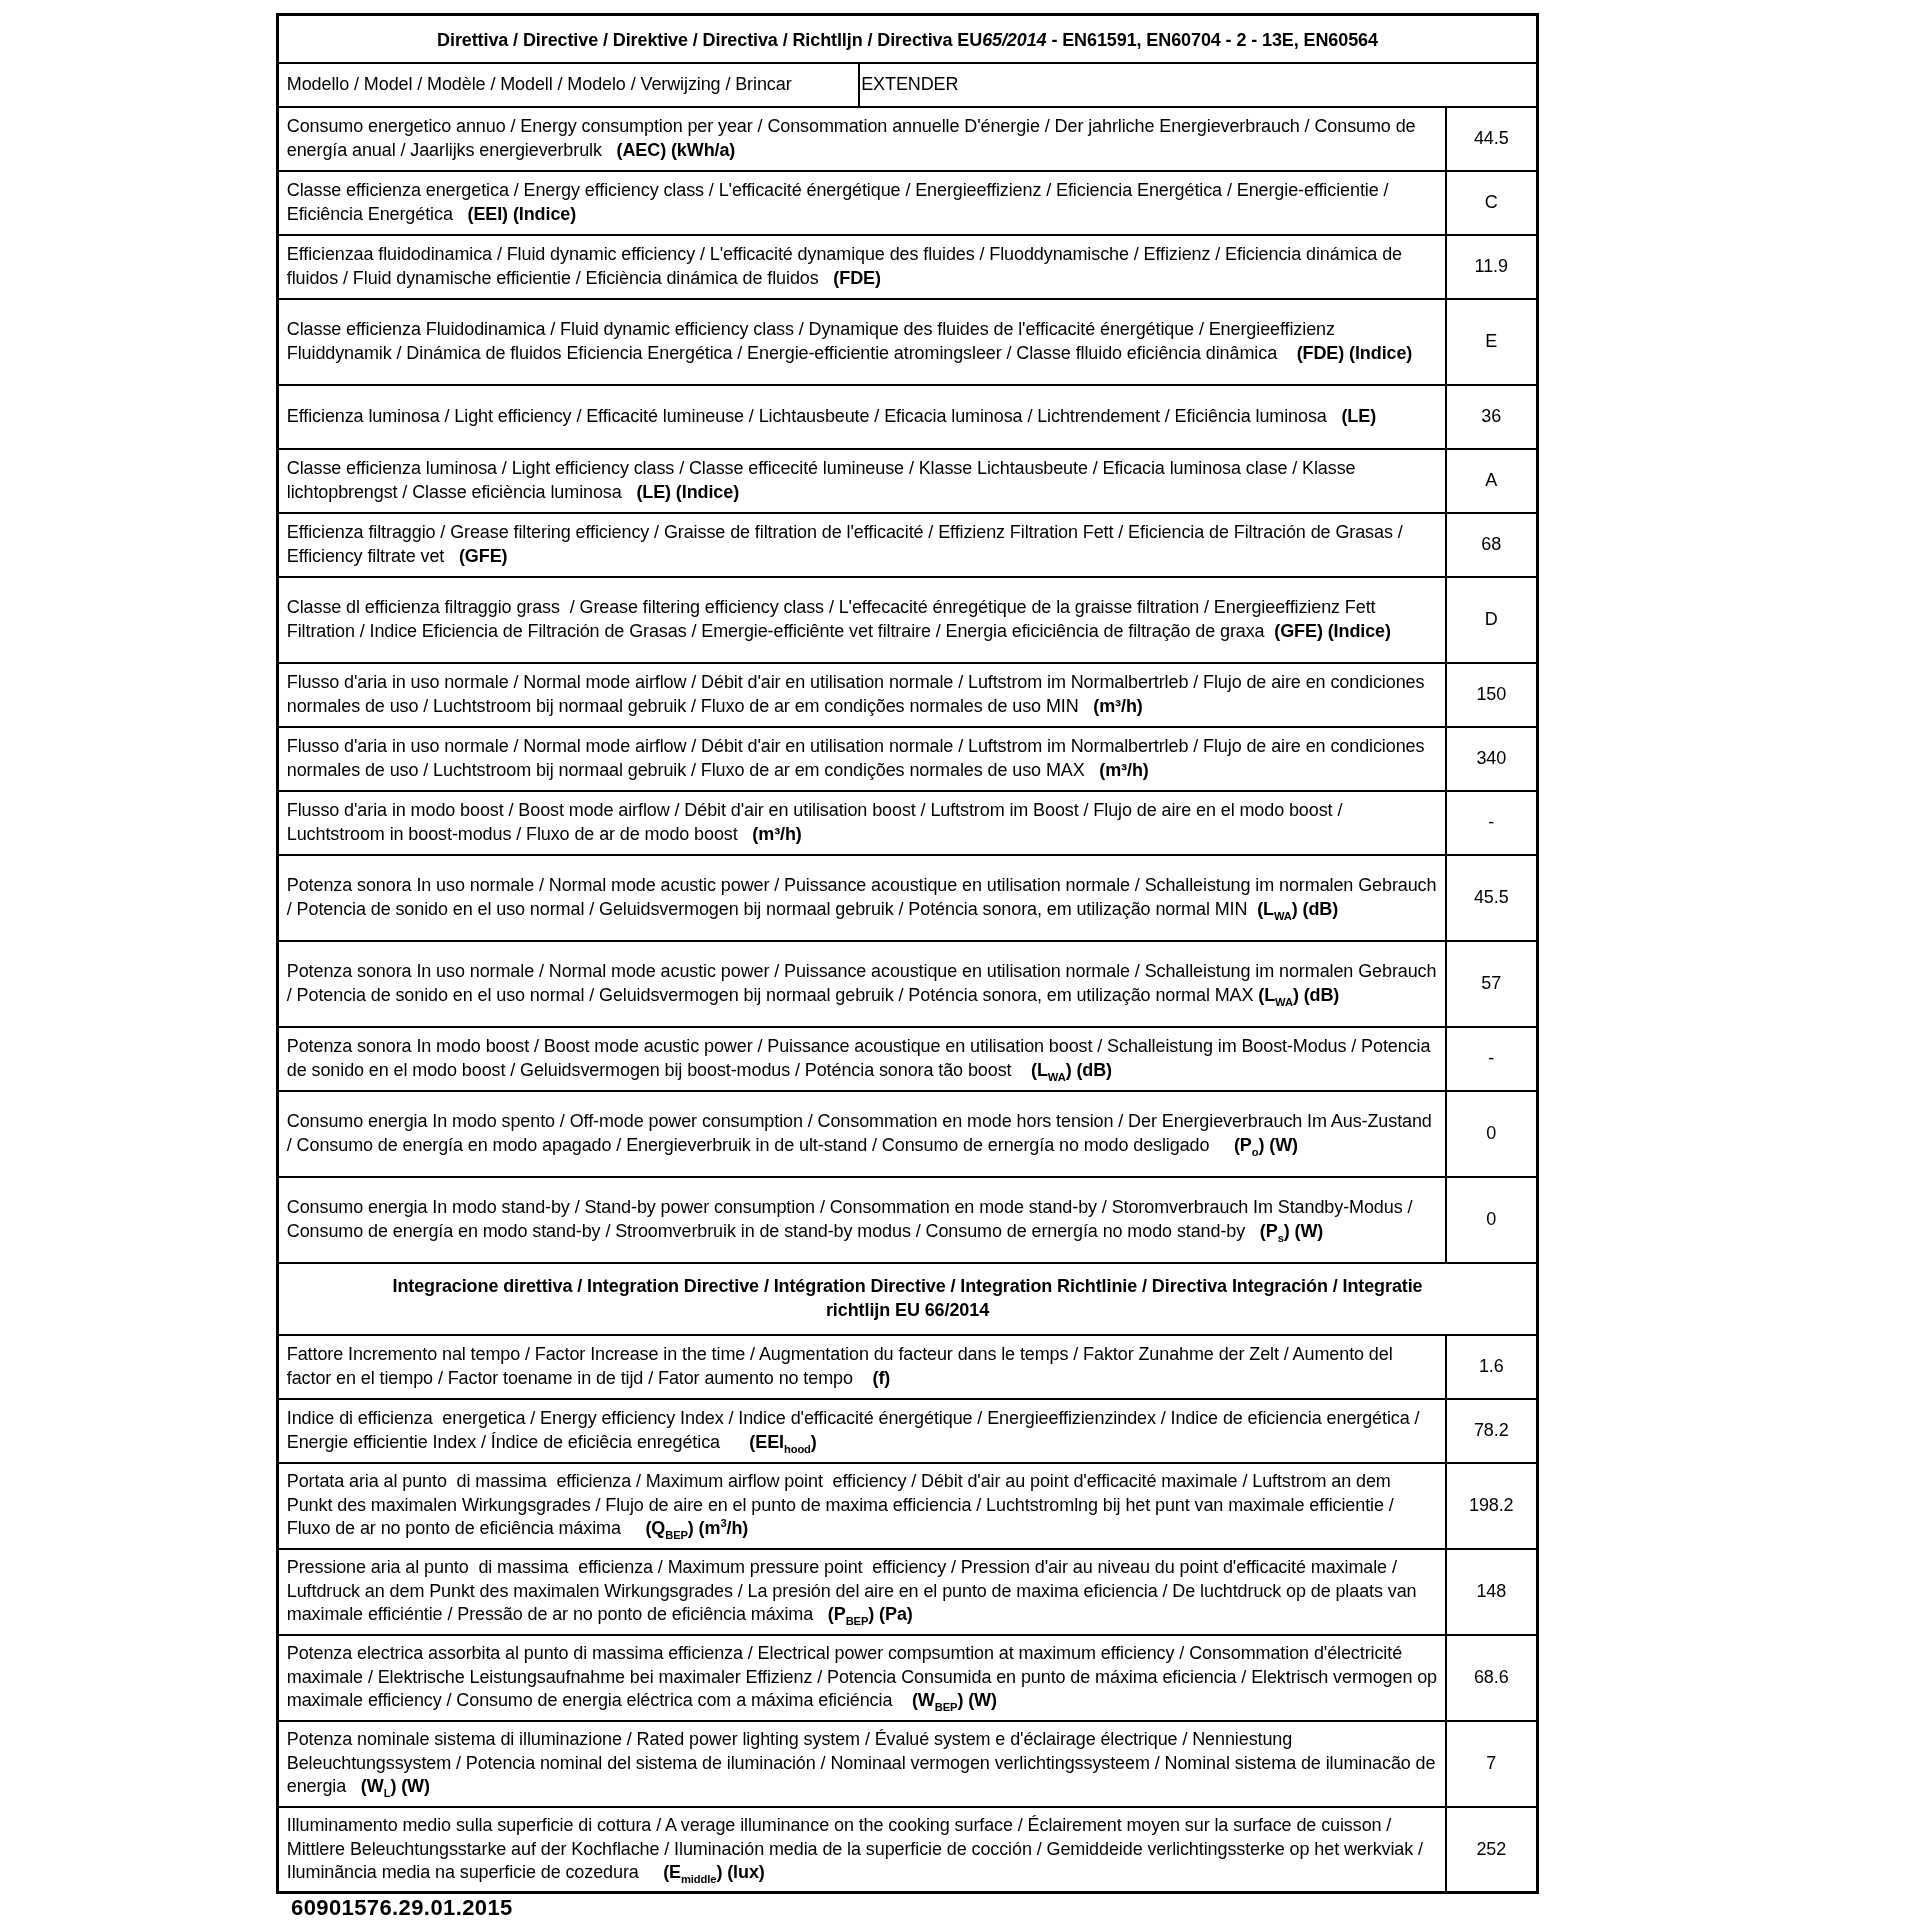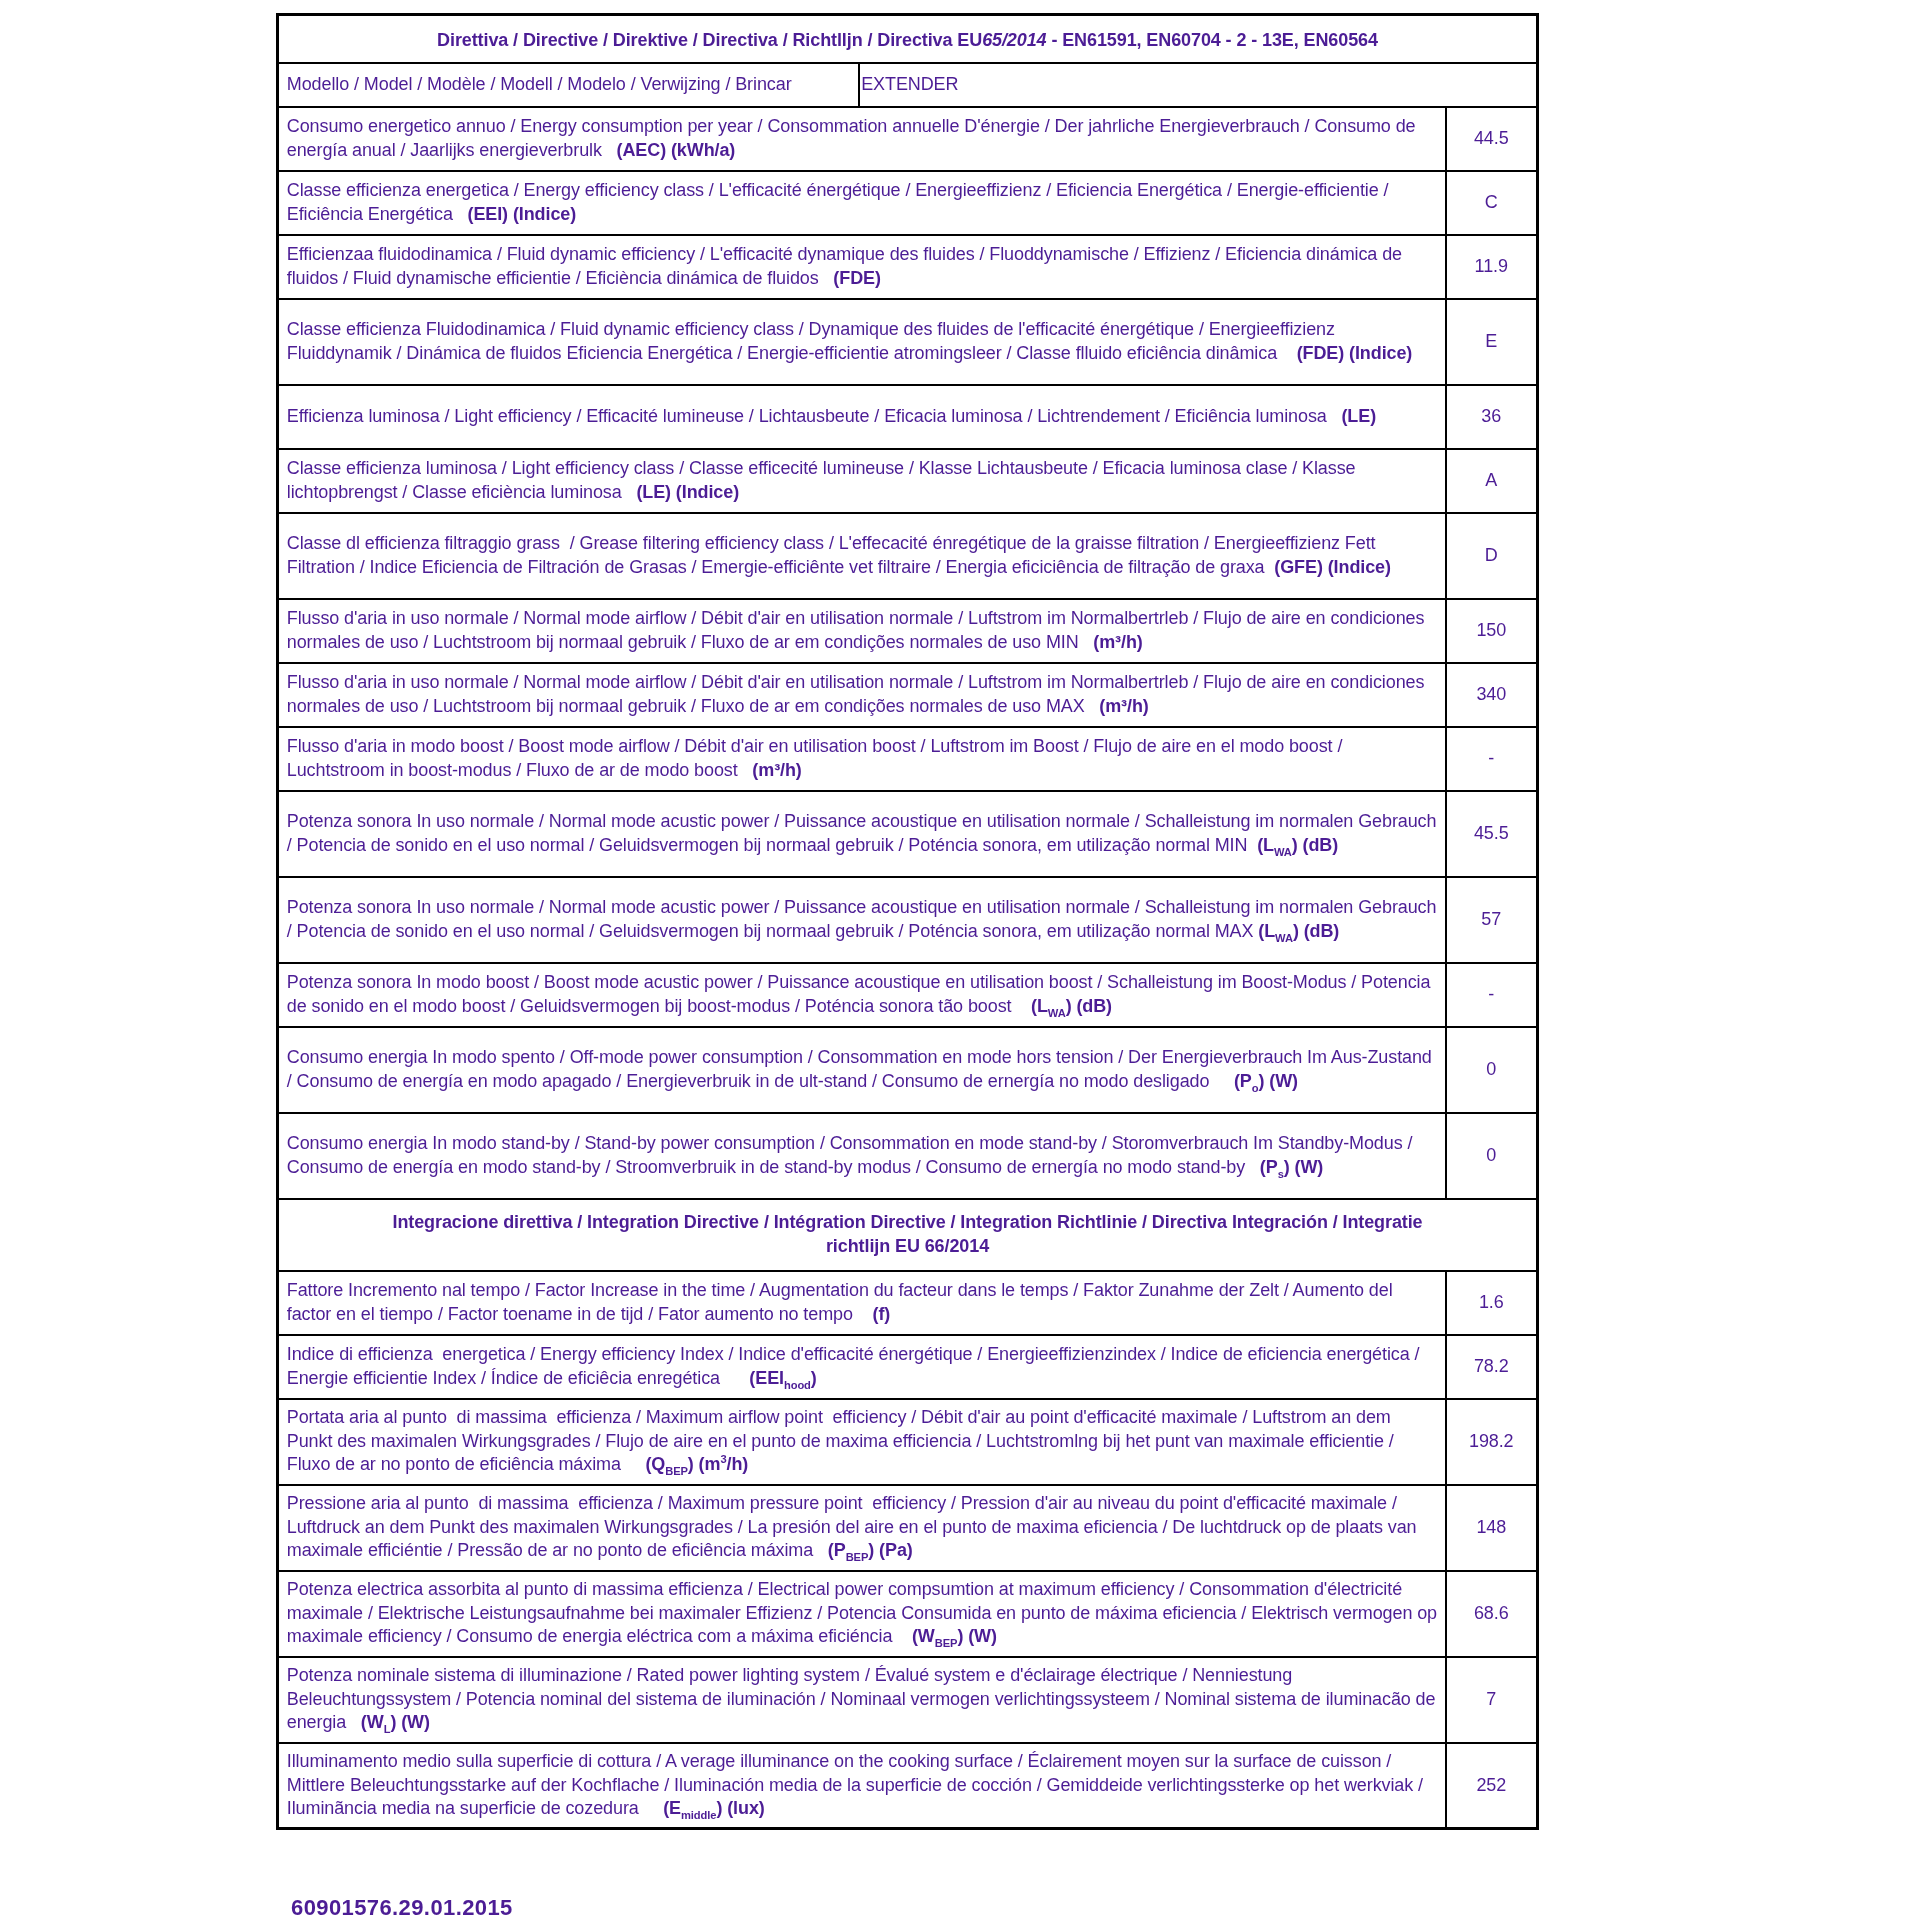--- a/index.html
+++ b/index.html
@@ -1,21 +1,21 @@
 <!DOCTYPE html>
 <html style="font-size:14px"><head>
 <meta charset="utf-8">
 <style>
   html,body{margin:0;padding:0;background:#ffffff;}
   .page{
     position:relative;
     width:1927px;height:1927px;
     background:#ffffff;
     font-family:"Liberation Sans", sans-serif;
-    color:#4c1d95;
+    color:#000000;
   }
   table.spec{
     position:absolute;left:276px;top:13px;
     width:1260px;
     border-collapse:collapse;
     table-layout:fixed;
     border:3.5px solid #000;
   }
   table.spec td{
     border:2.6px solid #000;
@@ -118,20 +118,24 @@
       <td class="value-cell">E</td>
     </tr>
     <tr class="h2">
       <td colspan="2" class="label-cell"><span>Efficienza luminosa / Light efficiency / Efficacité lumineuse / Lichtausbeute / Eficacia luminosa / Lichtrendement / Eficiência luminosa   </span><span class="b">(LE)</span></td>
       <td class="value-cell">36</td>
     </tr>
     <tr class="h2">
       <td colspan="2" class="label-cell"><span>Classe efficienza luminosa / Light efficiency class / Classe efficecité lumineuse / Klasse Lichtausbeute / Eficacia luminosa clase / Klasse lichtopbrengst / Classe eficiència luminosa   </span><span class="b">(LE) (Indice)</span></td>
       <td class="value-cell">A</td>
     </tr>
+    <tr class="h2">
+      <td colspan="2" class="label-cell"><span>Efficienza filtraggio / Grease filtering efficiency / Graisse de filtration de l'efficacité / Effizienz Filtration Fett / Eficiencia de Filtración de Grasas / Efficiency filtrate vet   </span><span class="b">(GFE)</span></td>
+      <td class="value-cell">68</td>
+    </tr>
     <tr class="h3">
       <td colspan="2" class="label-cell"><span>Classe dl efficienza filtraggio grass  / Grease filtering efficiency class / L'effecacité énregétique de la graisse filtration / Energieeffizienz Fett Filtration / Indice Eficiencia de Filtración de Grasas / Emergie-efficiênte vet filtraire / Energia eficiciência de filtração de graxa  </span><span class="b">(GFE) (Indice)</span></td>
       <td class="value-cell">D</td>
     </tr>
     <tr class="h2">
       <td colspan="2" class="label-cell"><span>Flusso d'aria in uso normale / Normal mode airflow / Débit d'air en utilisation normale / Luftstrom im Normalbertrleb / Flujo de aire en condiciones normales de uso / Luchtstroom bij normaal gebruik / Fluxo de ar em condições normales de uso MIN   </span><span class="b">(m³/h)</span></td>
       <td class="value-cell">150</td>
     </tr>
     <tr class="h2">
       <td colspan="2" class="label-cell"><span>Flusso d'aria in uso normale / Normal mode airflow / Débit d'air en utilisation normale / Luftstrom im Normalbertrleb / Flujo de aire en condiciones normales de uso / Luchtstroom bij normaal gebruik / Fluxo de ar em condições normales de uso MAX   </span><span class="b">(m³/h)</span></td>

